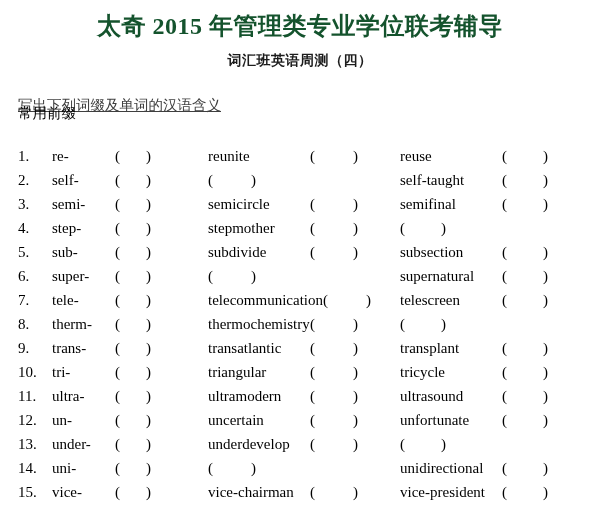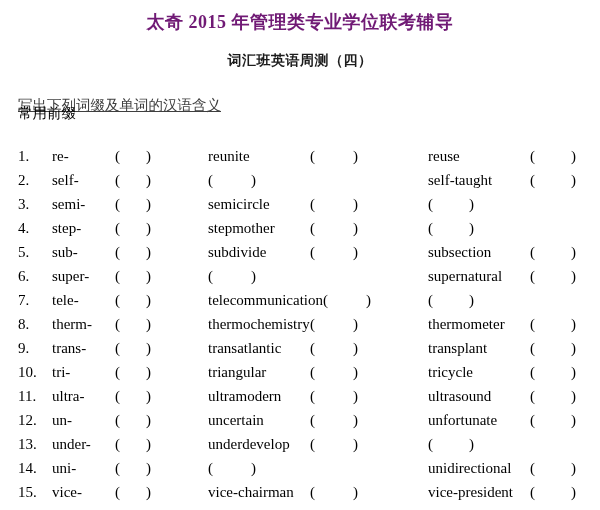--- a/index.html
+++ b/index.html
@@ -7,21 +7,21 @@
     width:600px;height:510px;
     background:#ffffff;
     position:relative;
     overflow:hidden;
     font-family:"Liberation Serif", serif;
   }
   .doc-title{
     position:absolute;top:10px;left:0;width:600px;
     text-align:center;
     font-family:"Liberation Serif", sans-serif;
-    font-size:18px;font-weight:600;color:#701a75;
+    font-size:24px;font-weight:600;color:#14532d;
     letter-spacing:0.5px;
   }
   .doc-subtitle{
     position:absolute;top:52px;left:0;width:600px;
     text-align:center;
     font-family:"Liberation Sans", sans-serif;
     font-size:14px;font-weight:600;color:#1c1c1c;
     letter-spacing:0.5px;
   }
   .instruction{
@@ -41,21 +41,21 @@
     display:flex;
     height:24px;line-height:24px;
     font-family:"Liberation Serif", serif;
     font-size:15px;color:#000000;
     white-space:nowrap;
   }
   .c-num{width:34px;flex:0 0 auto;}
   .c-pfx{width:63px;flex:0 0 auto;}
   .c-b1{width:93px;flex:0 0 auto;}
   .grp{width:192px;flex:0 0 auto;display:flex;}
-  .grp3{flex:1 1 auto;display:flex;margin-left:28px;}
+  .grp3{flex:1 1 auto;display:flex;}
   .word{min-width:102px;flex:0 0 auto;display:inline-block;}
   .blank{
     display:inline-flex;justify-content:space-between;
     flex:0 0 auto;
   }
   .blank.b1{width:36px;}
   .blank.b2{width:48px;}
   .blank.b3{width:46px;}
 </style>
 </head>
@@ -121,20 +121,21 @@
           <span>)</span>
         </span></span>
     <span class="grp">
         <span class="word">semicircle</span>
         <span class="blank b2">
           <span>(</span>
           <span>)</span>
         </span>
       </span>
     <span class="grp3">
+        <span class="word">semifinal</span>
         <span class="blank b3">
           <span>(</span>
           <span>)</span>
         </span>
       </span>
   </div>
 
   <div class="row">
     <span class="c-num">4.</span>
     <span class="c-pfx">step-</span>
@@ -210,20 +211,21 @@
           <span>)</span>
         </span></span>
     <span class="grp">
         <span class="word">telecommunication</span>
         <span class="blank b2">
           <span>(</span>
           <span>)</span>
         </span>
       </span>
     <span class="grp3">
+        <span class="word">telescreen</span>
         <span class="blank b3">
           <span>(</span>
           <span>)</span>
         </span>
       </span>
   </div>
 
   <div class="row">
     <span class="c-num">8.</span>
     <span class="c-pfx">therm-</span>
@@ -232,21 +234,20 @@
           <span>)</span>
         </span></span>
     <span class="grp">
         <span class="word">thermochemistry</span>
         <span class="blank b2">
           <span>(</span>
           <span>)</span>
         </span>
       </span>
     <span class="grp3">
-        <span class="word">thermometer</span>
         <span class="blank b3">
           <span>(</span>
           <span>)</span>
         </span>
       </span>
   </div>
 
   <div class="row">
     <span class="c-num">9.</span>
     <span class="c-pfx">trans-</span>

